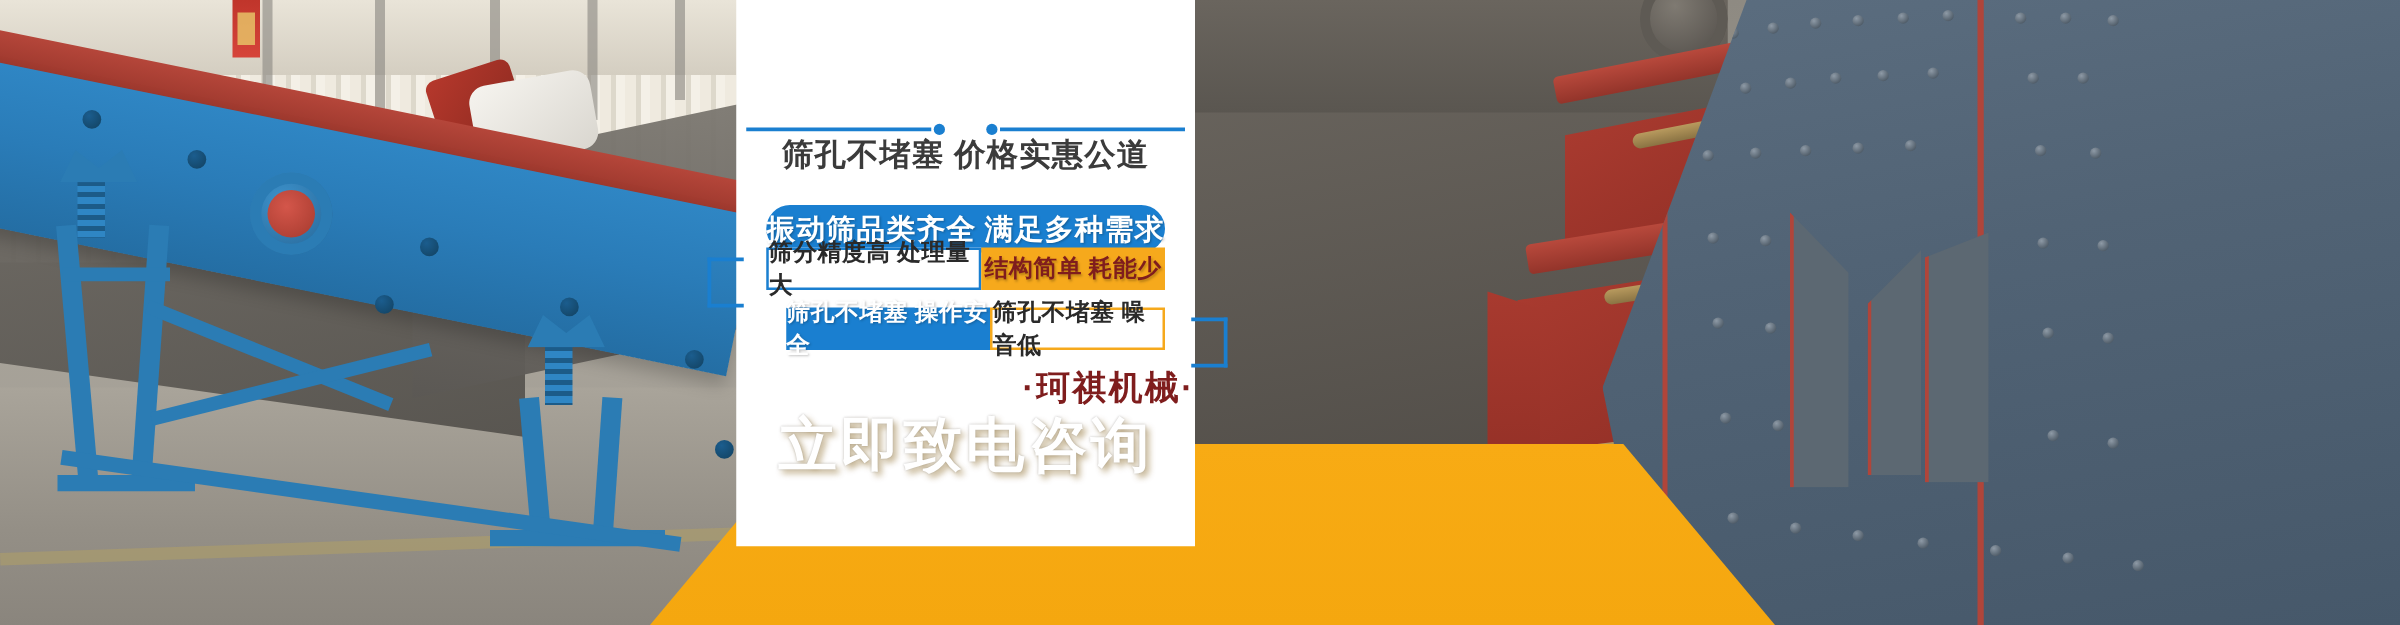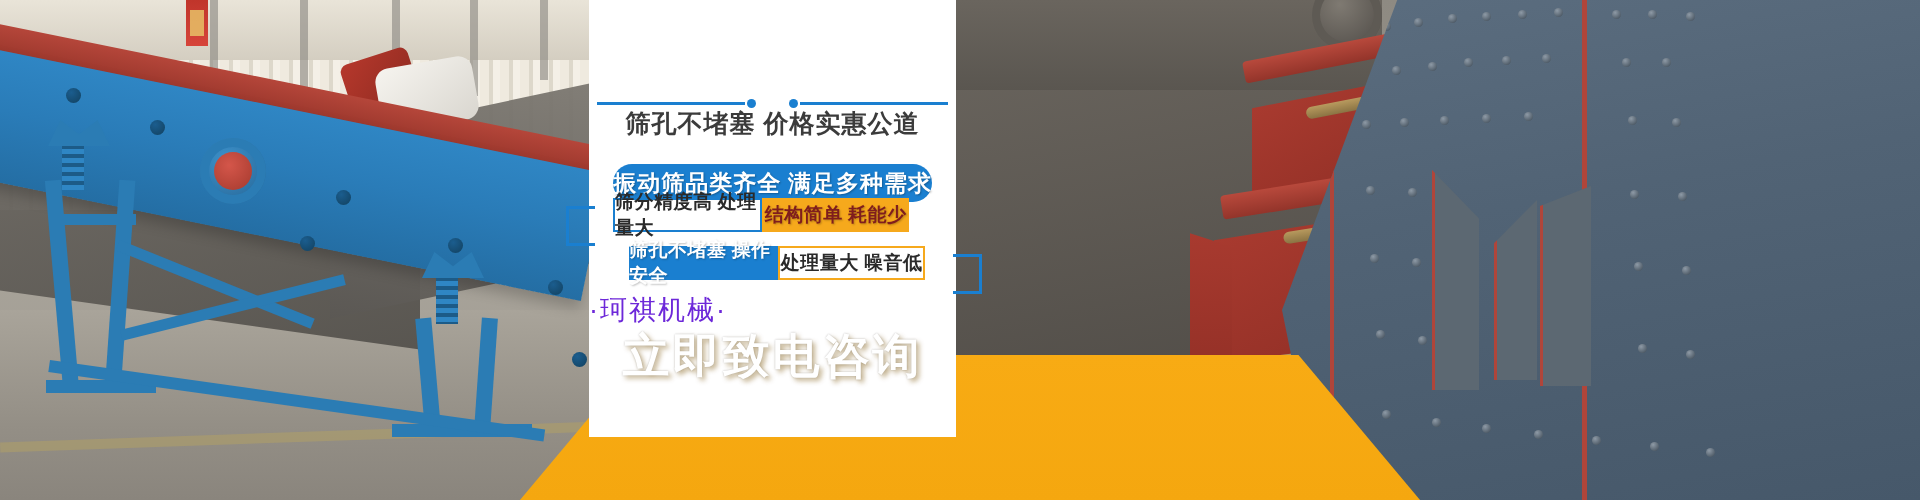--- a/index.html
+++ b/index.html
@@ -211,39 +211,39 @@
   .cell{
     display:flex;align-items:center;justify-content:center;
     font-size:19px;font-weight:bold;letter-spacing:.5px;
     font-family:"Liberation Serif","DejaVu Serif",serif;
     box-sizing:border-box;
   }
   .cell.plain-blue-border{background:#ffffff;color:#2a2a2a;border:2px solid #1a7fd0;}
   .cell.solid-orange{background:#f6a91c;color:#7f1d1d;text-shadow:1px 1px 2px rgba(0,0,0,.25);}
   .cell.solid-blue{background:#1a7fd0;color:#ffffff;text-shadow:1px 1px 2px rgba(0,0,0,.25);margin-left:16px;}
   .cell.plain-orange-border{background:#ffffff;color:#2a2a2a;border:2px solid #f6a91c;}
-  .cell.w1{width:149px;}
+  .cell.w1{width:172px;}
   .cell.w2{width:147px;}
 
   
   .connector{position:absolute;z-index:6;}
   #conn-left{
     left:566px;top:206px;width:26px;height:34px;
     border-left:3px solid #1a7fd0;border-top:3px solid #1a7fd0;
     border-bottom:3px solid #1a7fd0;
   }
   #conn-right{
     left:953px;top:254px;width:26px;height:34px;
     border-right:3px solid #1a7fd0;border-top:3px solid #1a7fd0;
     border-bottom:3px solid #1a7fd0;
   }
 
   #brand-line{
-    position:absolute;left:0;top:292px;width:367px;text-align:left;
-    font-size:27px;font-weight:normal;color:#6d28d9;letter-spacing:2px;
+    position:absolute;left:0;top:292px;width:367px;text-align:right;
+    font-size:27px;font-weight:bold;color:#7f1d1d;letter-spacing:2px;
   }
 
   #cta-text{
     position:absolute;left:0;top:325px;width:367px;text-align:center;
     font-size:47px;font-weight:bold;color:#ffffff;letter-spacing:3px;
     text-shadow:3px 3px 5px rgba(120,80,0,.45), 0 0 2px rgba(0,0,0,.25);
     z-index:9;
     font-family:"Liberation Serif","DejaVu Serif",serif;
   }
 </style>
@@ -393,21 +393,21 @@
 
     <div id="pill-blue">振动筛品类齐全  满足多种需求</div>
 
     <div class="feature-row" id="row-1">
       <div class="cell plain-blue-border w1">筛分精度高  处理量大</div>
       <div class="cell solid-orange w2">结构简单  耗能少</div>
     </div>
 
     <div class="feature-row" id="row-2">
       <div class="cell solid-blue w1">筛孔不堵塞  操作安全</div>
-      <div class="cell plain-orange-border w2">处理量大  噪音低</div>
+      <div class="cell plain-orange-border w2">筛孔不堵塞  噪音低</div>
     </div>
 
     <div id="brand-line">·珂祺机械·</div>
   </div>
 
   <div class="connector" id="conn-left"></div>
   <div class="connector" id="conn-right"></div>
 
   <div style="position:absolute;left:589px;top:0;width:408px;height:500px;z-index:8;pointer-events:none;">
     <div id="cta-text">立即致电咨询</div>

